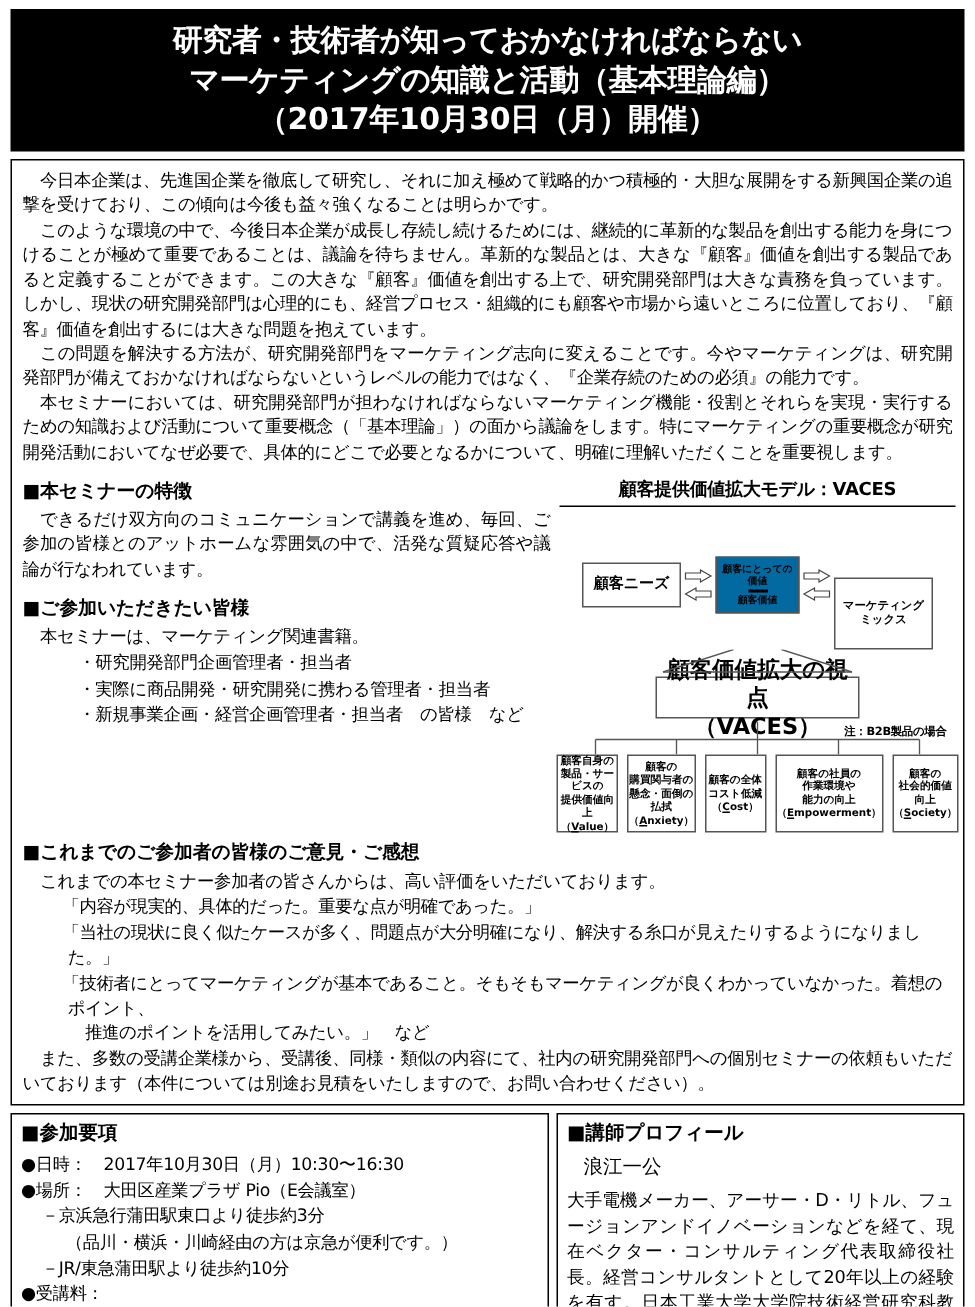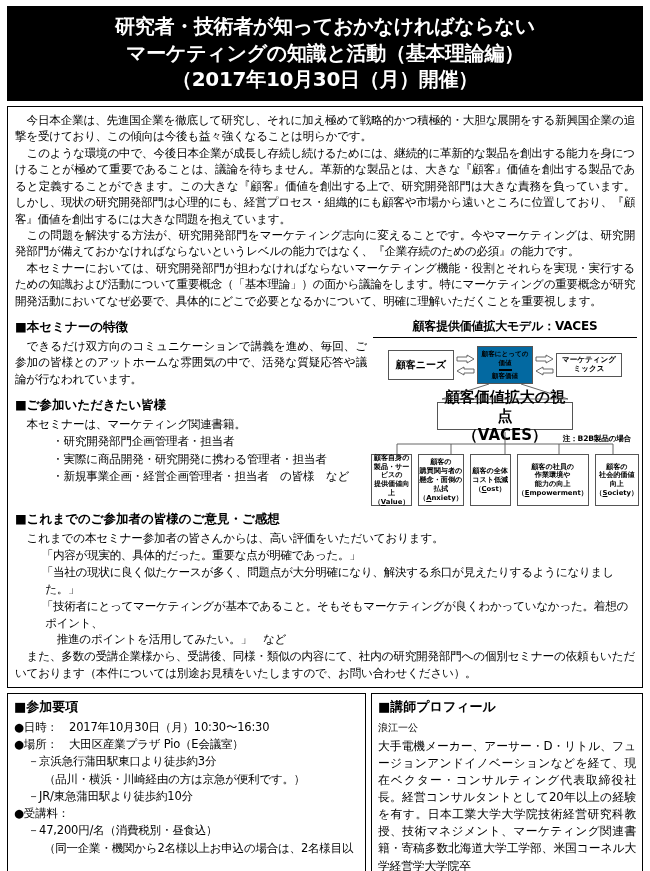--- a/index.html
+++ b/index.html
@@ -97,21 +97,21 @@
     border: 1px solid #555;
     background: #fff;
     text-align: center;
     line-height: 1.18;
     font-weight: bold;
     display: flex; flex-direction: column;
     align-items: center; justify-content: center;
     padding: 2px 1px;
   }
   .dbox.needs { width: 66px; height: 30px; font-size: 10px; }
-  .dbox.mix   { width: 66px; height: 24px; font-size: 7.6px; }
+  .dbox.mix   { width: 66px; height: 48px; font-size: 7.6px; margin-top: 39px; }
   .dbox.center {
     width: 56px; height: 38px;
     background: #0369a1;
     font-size: 6.6px;
     line-height: 1.3;
   }
   .eqline { display:block; width: 13px; height: 2px; background:#000; margin: 1px auto; }
   .arrows { display: flex; flex-direction: column; gap: 2px; width: 19px; }
   .arrows svg { display: block; }
 
@@ -145,21 +145,21 @@
   .bbox.left { width: 359px; flex: 0 0 359px; }
   .bbox.right { flex: 1 1 auto; }
   .b-head {
     font-size: 13px; font-weight: bold; line-height: 1.45; margin: 0 0 2px 0;
   }
   .b-line {
     font-size: 11.5px; line-height: 1.5; margin: 0; letter-spacing: -0.2px;
   }
   .b-line.i1 { padding-left: 1.2em; }
   .b-line.i2 { padding-left: 2.6em; }
-  .prof-name { font-size: 10px; line-height: 1.7; margin: 0 0 2px 0; }
+  .prof-name { font-size: 13px; line-height: 1.7; margin: 0 0 2px 11px; }
   .prof-body {
     font-size: 11.8px; line-height: 1.45; margin: 0;
     letter-spacing: -0.2px; text-align: justify;
   }
 </style>
 </head>
 <body>
 
 <div class="page">
 

